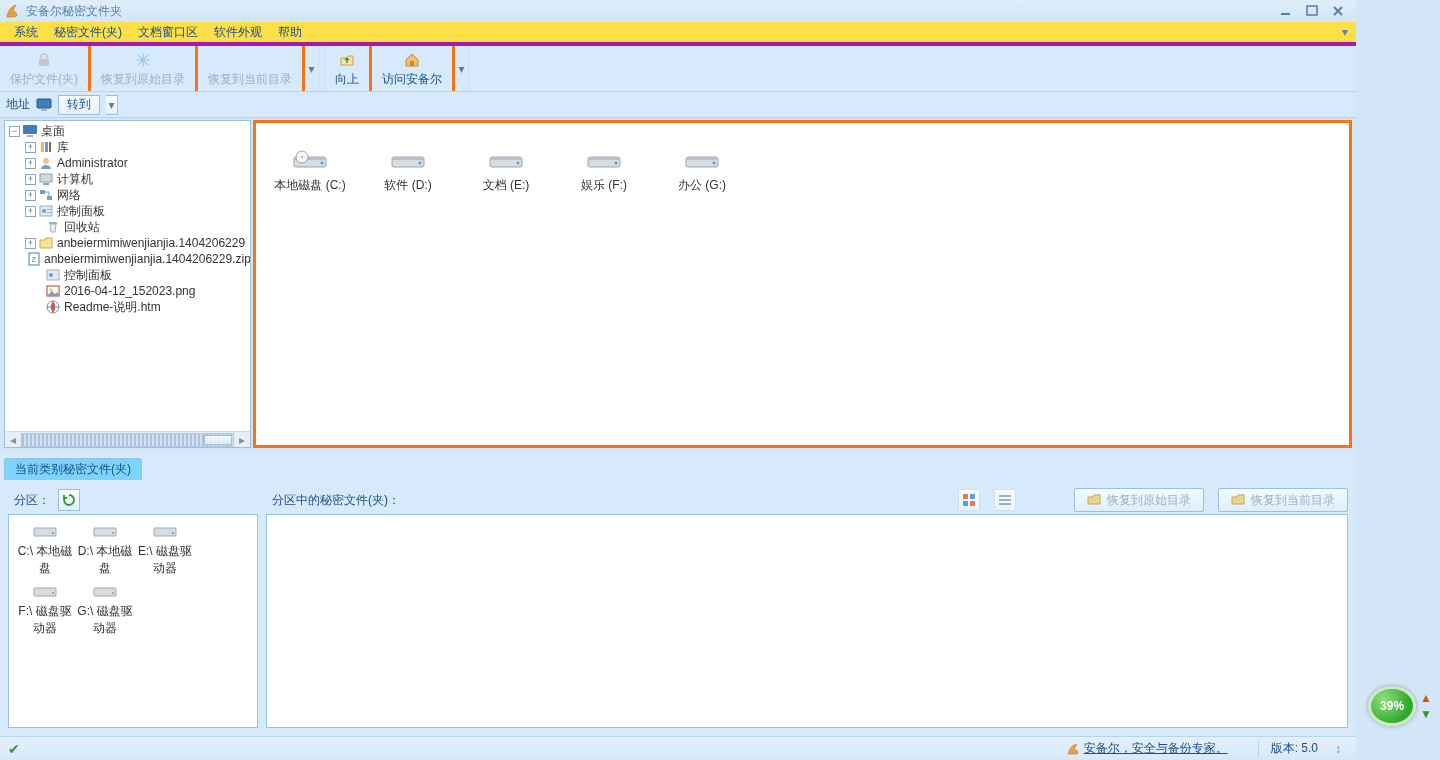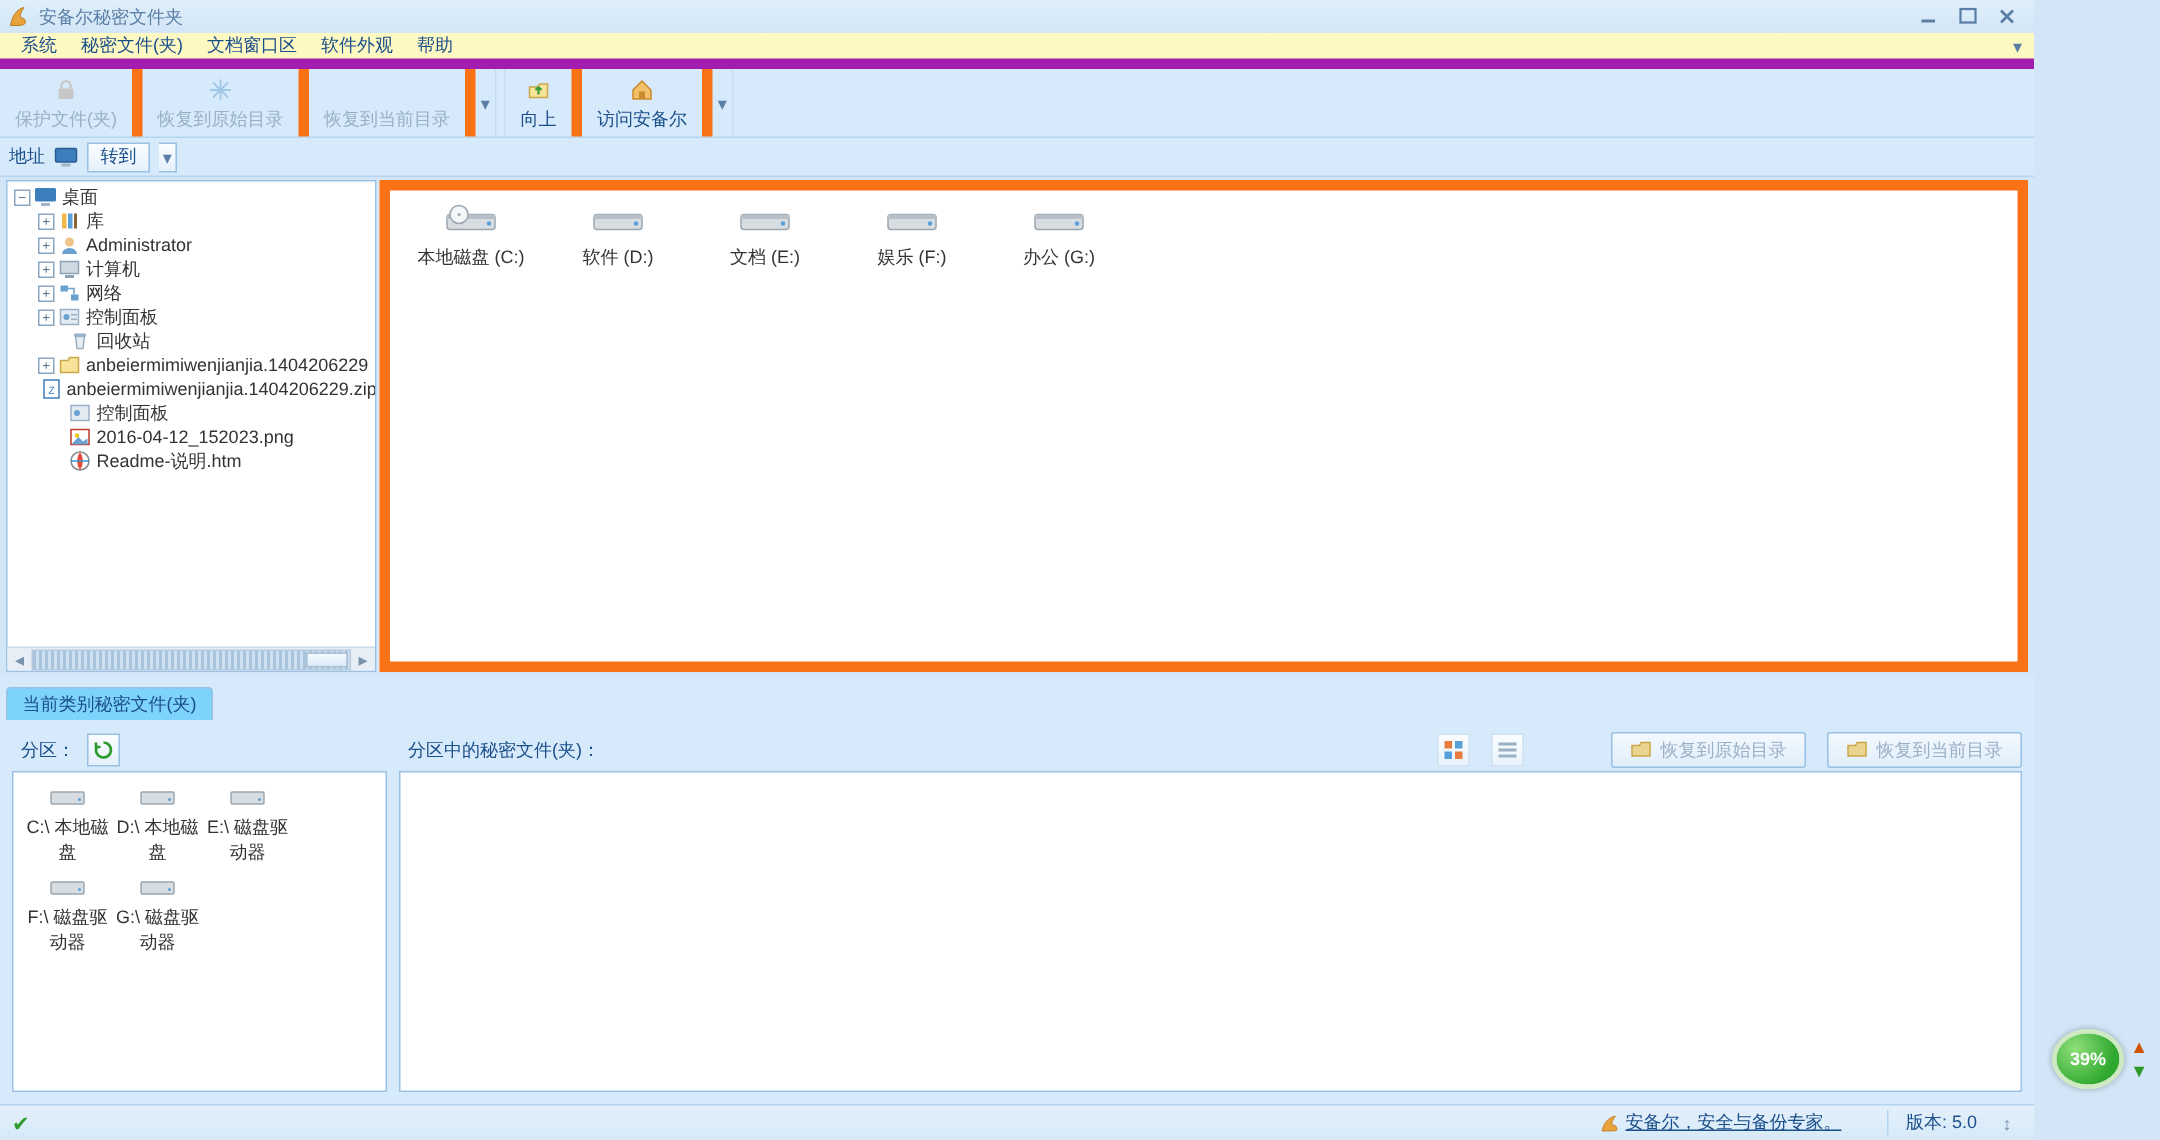--- a/index.html
+++ b/index.html
@@ -8,28 +8,28 @@
 
 
 .titlebar { height: 22px; background: linear-gradient(#dfeefa, #d2e6f7); display: flex; align-items: center; padding: 0 4px; }
 .titlebar .appicon { width: 16px; height: 16px; margin-right: 6px; display:inline-flex; align-items:center; justify-content:center; }
 .titlebar .title { color: #5a7ea5; font-size: 12px; flex: 1; }
 .titlebar .winbtns { display: flex; gap: 10px; padding-right: 6px; }
 .titlebar .winbtn { width: 16px; height: 14px; display: flex; align-items: center; justify-content: center; color: #5a7ea5; cursor: pointer; }
 .titlebar .winbtn svg { display:block; }
 
 
-.menubar { height: 24px; background: #fef9c3; display: flex; align-items: center; padding: 0 6px; border-bottom: 7px solid #a21caf; }
+.menubar { height: 24px; background: #fde047; display: flex; align-items: center; padding: 0 6px; border-bottom: 4px solid #a21caf; }
 .menuitem { color: #1a4f8a; padding: 2px 8px; cursor: default; }
 .menubar .tail { margin-left: auto; width: 10px; text-align:center; color:#5a7ea5;}
 
 
 .toolbar { height: 46px; background: #d7eafb; display: flex; align-items: stretch; border-bottom: 1px solid #b4d5ef; }
 .tbgroup { display: flex; align-items: stretch; }
-.tbitem { display: flex; flex-direction: column; align-items: center; justify-content: center; padding: 2px 10px 1px; border-right: 7px solid #f97316; color: #1a4f8a; position: relative; }
+.tbitem { display: flex; flex-direction: column; align-items: center; justify-content: center; padding: 2px 10px 1px; border-right: 3px solid #f97316; color: #1a4f8a; position: relative; }
 .tbitem.disabled { color: #9ab0c6; }
 .tbitem .ico { width: 20px; height: 20px; display: flex; align-items: center; justify-content: center; }
 .tbitem .lbl { font-size: 12px; margin-top: 1px; }
 .tbdrop { width: 14px; display: flex; align-items: center; justify-content: center; border-right: 1px solid #c5def3; color:#5a7ea5;}
 .tbsep { width: 6px; border-right: 1px solid #c5def3; }
 
 
 .addrbar { height: 26px; background: #d7eafb; display: flex; align-items: center; padding: 2px 6px; gap: 6px; border-bottom: 1px solid #b4d5ef; }
 .addrbar .lbl { color: #1a4f8a; }
 .addrbar .monicon { width: 16px; height: 14px; }
@@ -47,21 +47,21 @@
 .treewrap .hscroll .cap{width:16px; text-align:center; color:#7a94ad;}
 .treewrap .hscroll .track{flex:1; height:14px; background:repeating-linear-gradient(90deg,#a8c4dd 0 2px,#cfe1f0 2px 4px); position:relative; border:1px solid #b4c9dd;}
 .treewrap .hscroll .track .thumb{position:absolute; right:1px; top:1px; bottom:1px; width:28px; background:linear-gradient(#f6fbff,#dbe9f6); border:1px solid #a7bfd5;}
 .node { display: flex; align-items: center; height: 16px; line-height: 16px; white-space: nowrap; padding-left: 4px; }
 .node .exp { width: 11px; height: 11px; border: 1px solid #8aa6c1; margin-right: 2px; display: inline-flex; align-items: center; justify-content: center; font-size: 9px; color: #506d88; background:#fff; line-height: 1; cursor:pointer;}
 .node .exp.blank { border: none; background: transparent; width:18px; }
 .node .nico { width: 16px; height: 16px; margin-right: 3px; display:inline-flex; align-items:center; justify-content:center; }
 .node .nlbl { font-size: 12px; }
 .ind1 { padding-left: 20px; }
 
-.filepane { flex: 1; background: #fff; border: 7px solid #f97316; margin: 2px 4px 2px 2px; padding: 8px 14px; display: flex; gap: 18px; align-items: flex-start; }
+.filepane { flex: 1; background: #fff; border: 3px solid #f97316; margin: 2px 4px 2px 2px; padding: 26px 14px; display: flex; gap: 18px; align-items: flex-start; }
 .drvitem { width: 80px; text-align: center; cursor: default; }
 .drvitem .dicon { width: 36px; height: 22px; margin: 0 auto 6px; }
 .drvitem .dlbl { font-size: 12px; }
 
 
 .betweenbar { height: 8px; background: #d7eafb; }
 
 
 .lower { height: 278px; display: flex; flex-direction: column; background: #d7eafb; }
 .tabrow { height: 22px; display: flex; align-items: flex-end; padding-left: 4px; }

